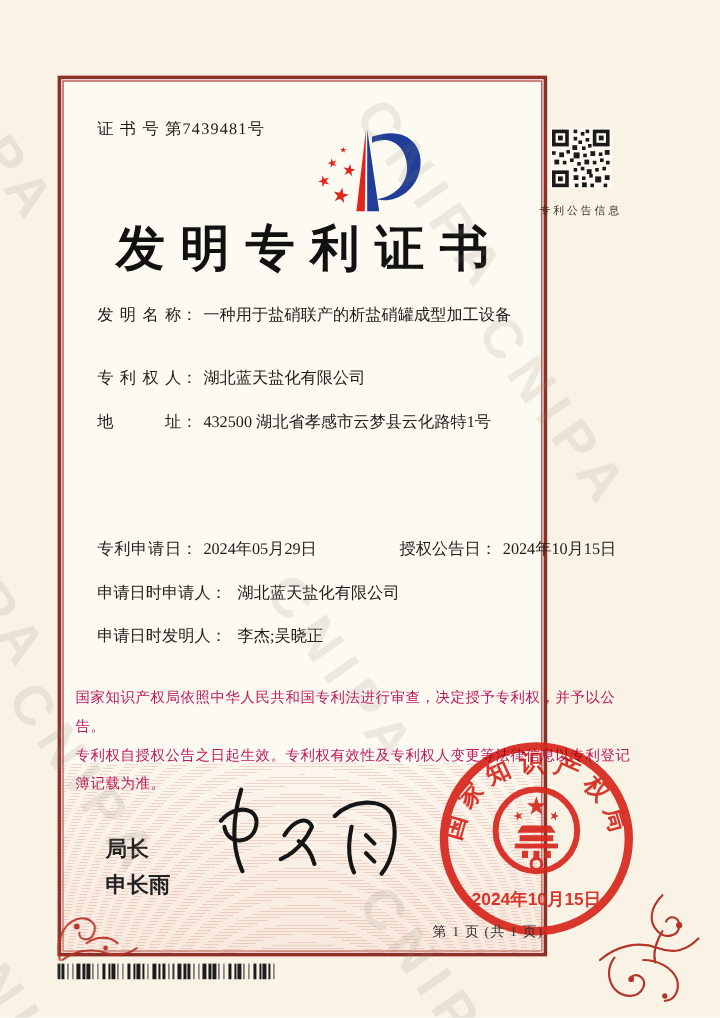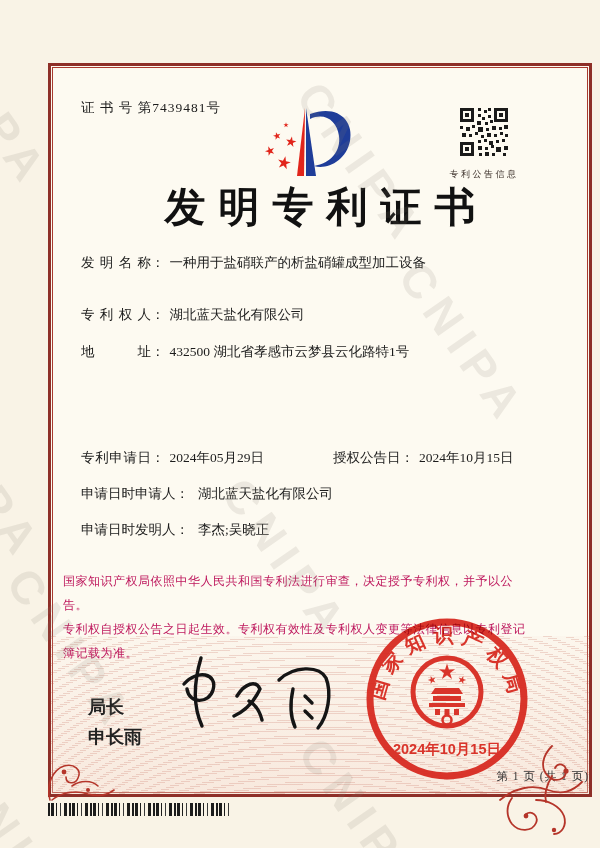--- a/index.html
+++ b/index.html
@@ -13,21 +13,21 @@
   .wm{
     position:absolute;z-index:2;pointer-events:none;
     font-family:"Liberation Sans","DejaVu Sans",sans-serif;
     font-weight:bold;font-size:46px;letter-spacing:9px;
     color:rgba(138,128,116,0.14);
     transform:rotate(55deg);transform-origin:left top;
     white-space:nowrap;
   }
   
   .frame{
-    position:absolute;left:48px;top:63px;width:544px;height:734px;
+    position:absolute;left:48px;top:63px;width:408px;height:734px;
     border:3px solid #8e2f28;background:#fdfaf1;z-index:1;box-sizing:border-box;
   }
   .frame-inner{
     position:absolute;inset:1px;border:1.5px solid #a93a2f;pointer-events:none;
   }
   .wave-band{
     position:absolute;left:0;right:0;bottom:0;height:158px;
     background:
       repeating-radial-gradient(140% 130% at 50% 260%,
         rgba(187,84,68,0.20) 0 1.3px, rgba(0,0,0,0) 1.3px 6.5px),

